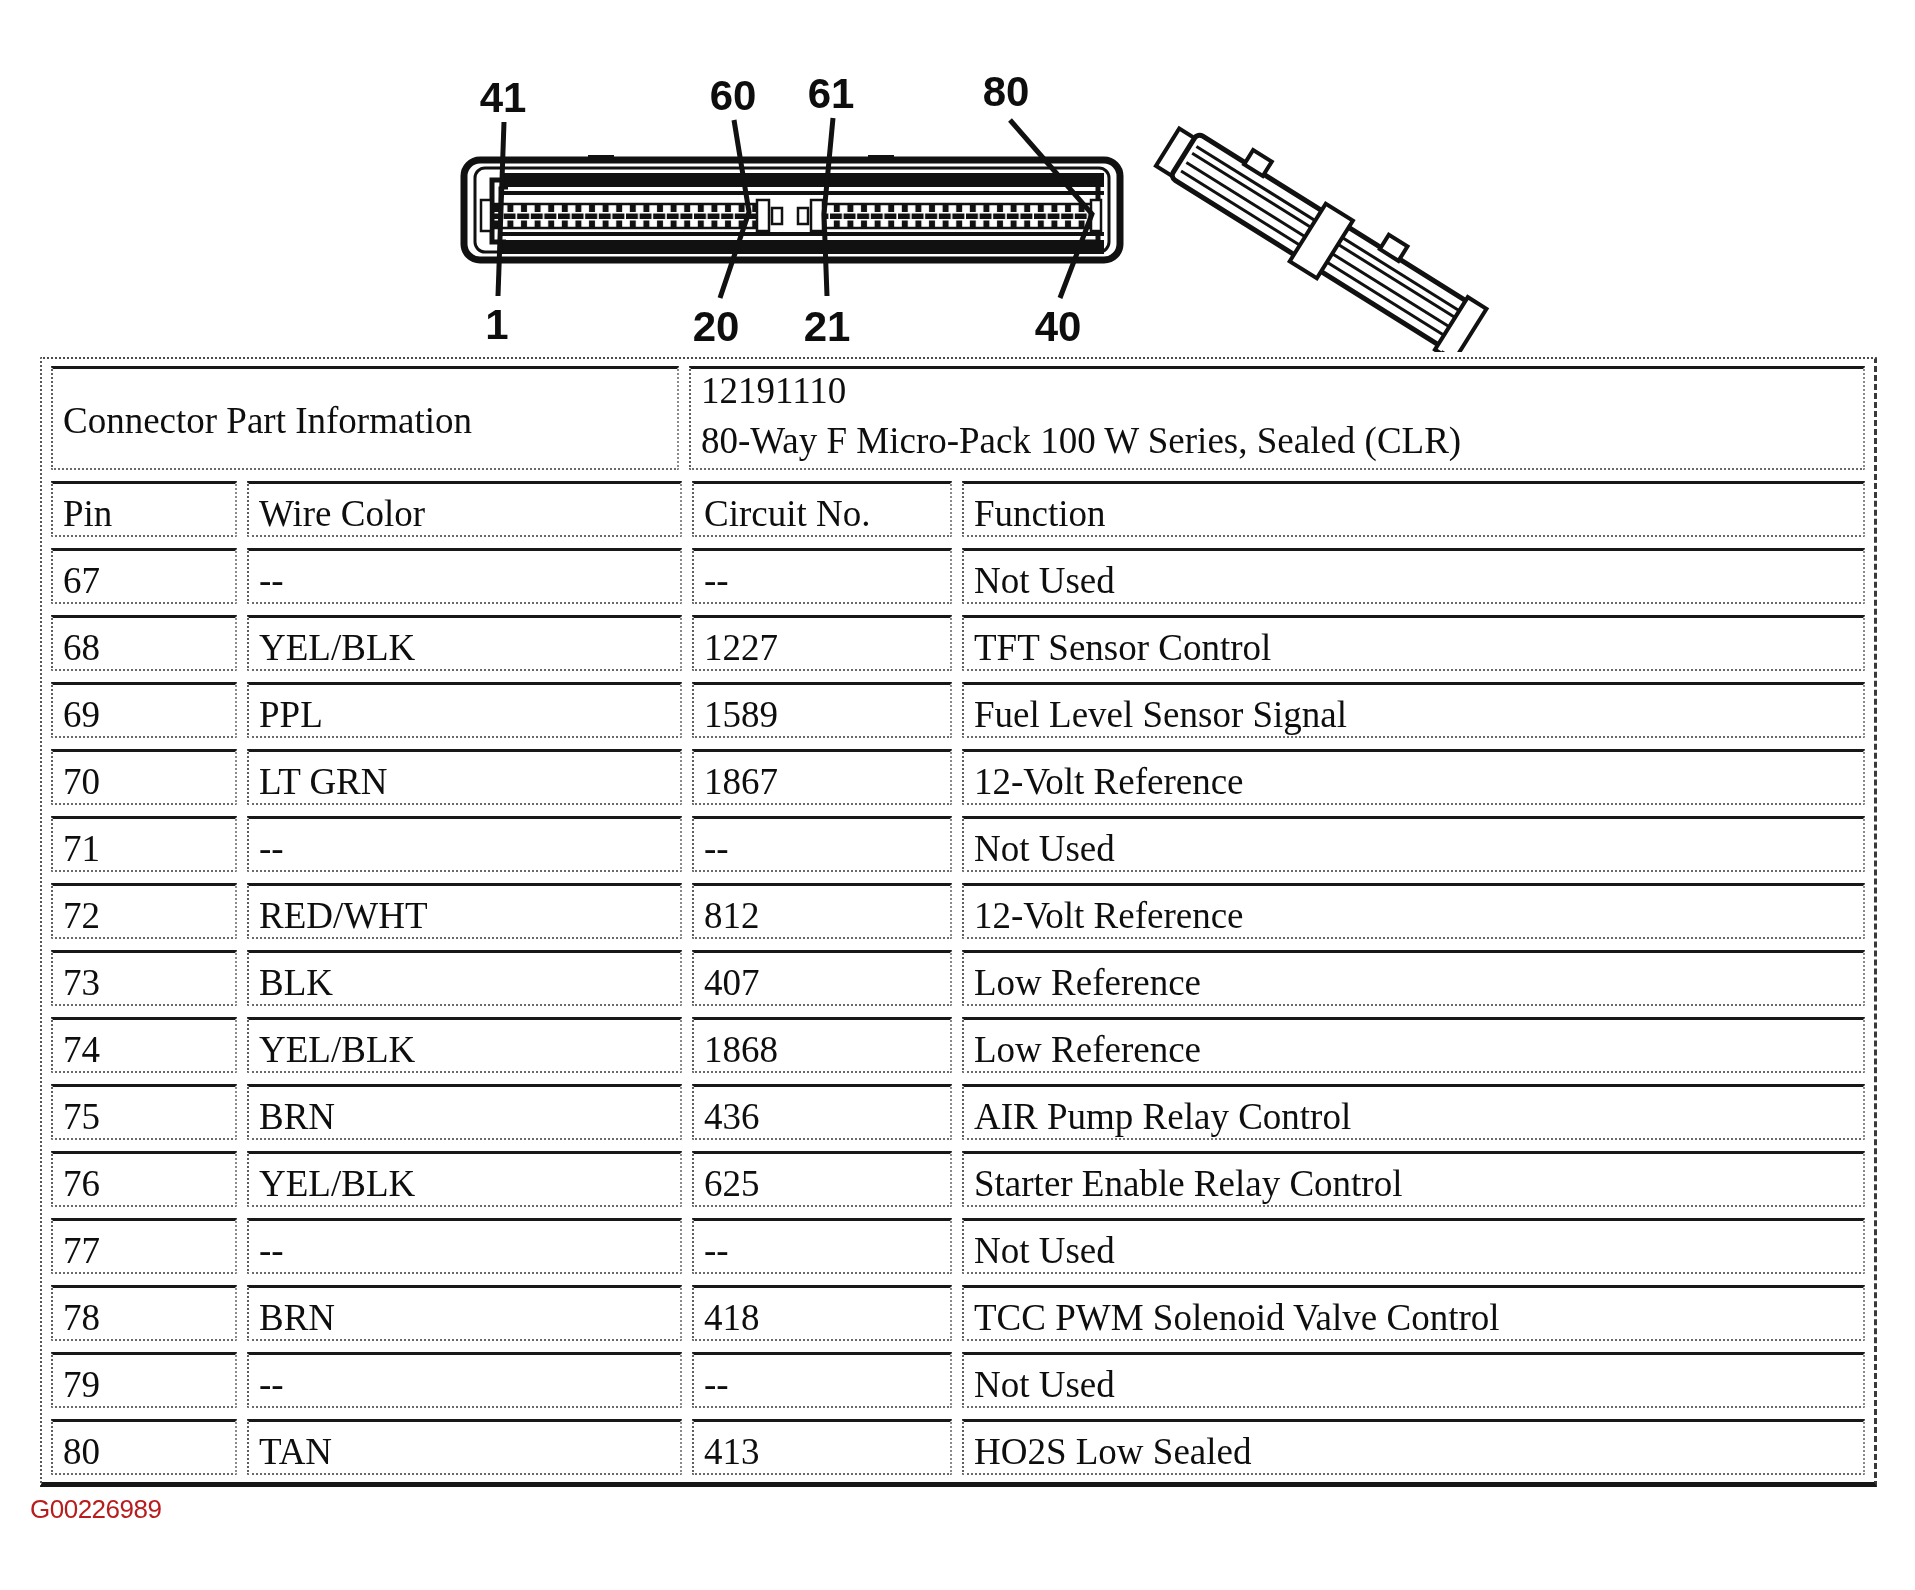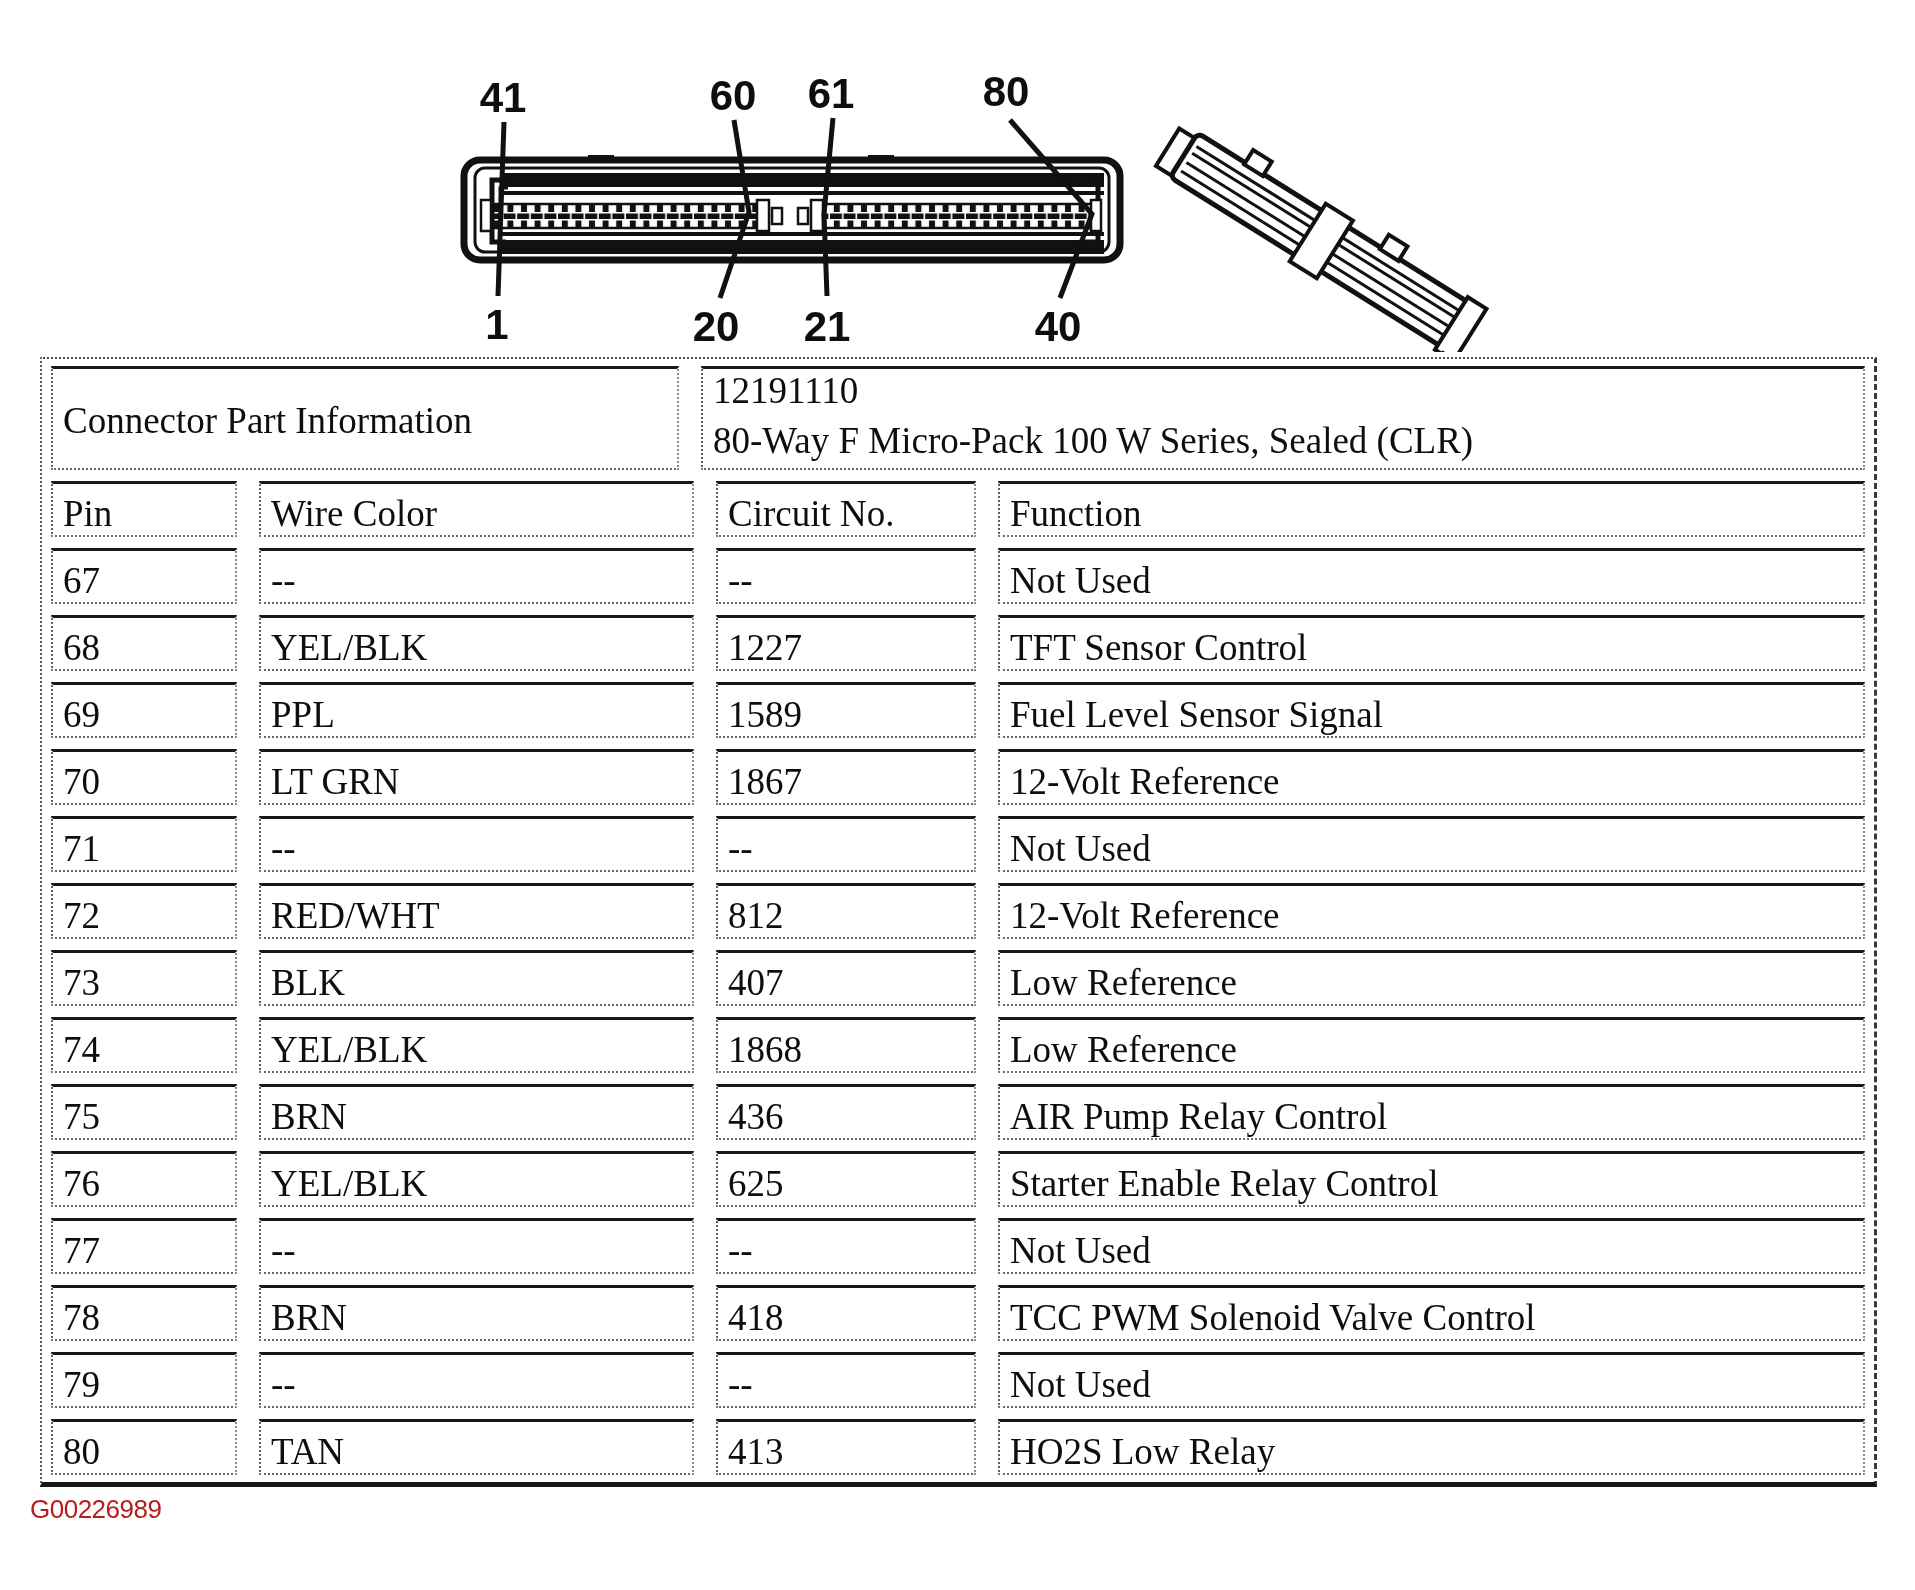--- a/index.html
+++ b/index.html
@@ -13,21 +13,21 @@
 
   
   .tbl{position:absolute;left:40px;top:357px;width:1837px;height:1130px;
        box-sizing:border-box;
        border-top:2px dotted #4a4a4a;
        border-left:2px dotted #5a5a5a;
        border-right:3px dashed #3a3a3a;
        border-bottom:5px solid #161616;
        padding:7px 9px;
        display:flex;flex-direction:column;row-gap:11px;}
-  .trow{display:flex;column-gap:22px;}
+  .trow{display:flex;column-gap:10px;}
   .tcell{box-sizing:border-box;background:#fff;
          border-top:3px solid #181818;
          border-bottom:2px dotted #6a6a6a;
          border-left:2px dotted #5e5e5e;
          border-right:2px dotted #8a8a8a;
          font-size:37px;line-height:1.15;
          padding:9px 6px 4px 10px;
          white-space:nowrap;overflow:hidden;}
   .hrow .tcell{height:104px;}
   .h-info{width:628px;display:flex;align-items:center;}
@@ -224,19 +224,19 @@
         <div class="tcell c-pin">79</div>
         <div class="tcell c-wire">--</div>
         <div class="tcell c-circ">--</div>
         <div class="tcell c-fn">Not Used</div>
       </div>
     
       <div class="trow r56">
         <div class="tcell c-pin">80</div>
         <div class="tcell c-wire">TAN</div>
         <div class="tcell c-circ">413</div>
-        <div class="tcell c-fn">HO2S Low Relay</div>
+        <div class="tcell c-fn">HO2S Low Sealed</div>
       </div>
     </div>
 
 </div>
 
 <div class="figid">G00226989</div>
 
 </body></html>

